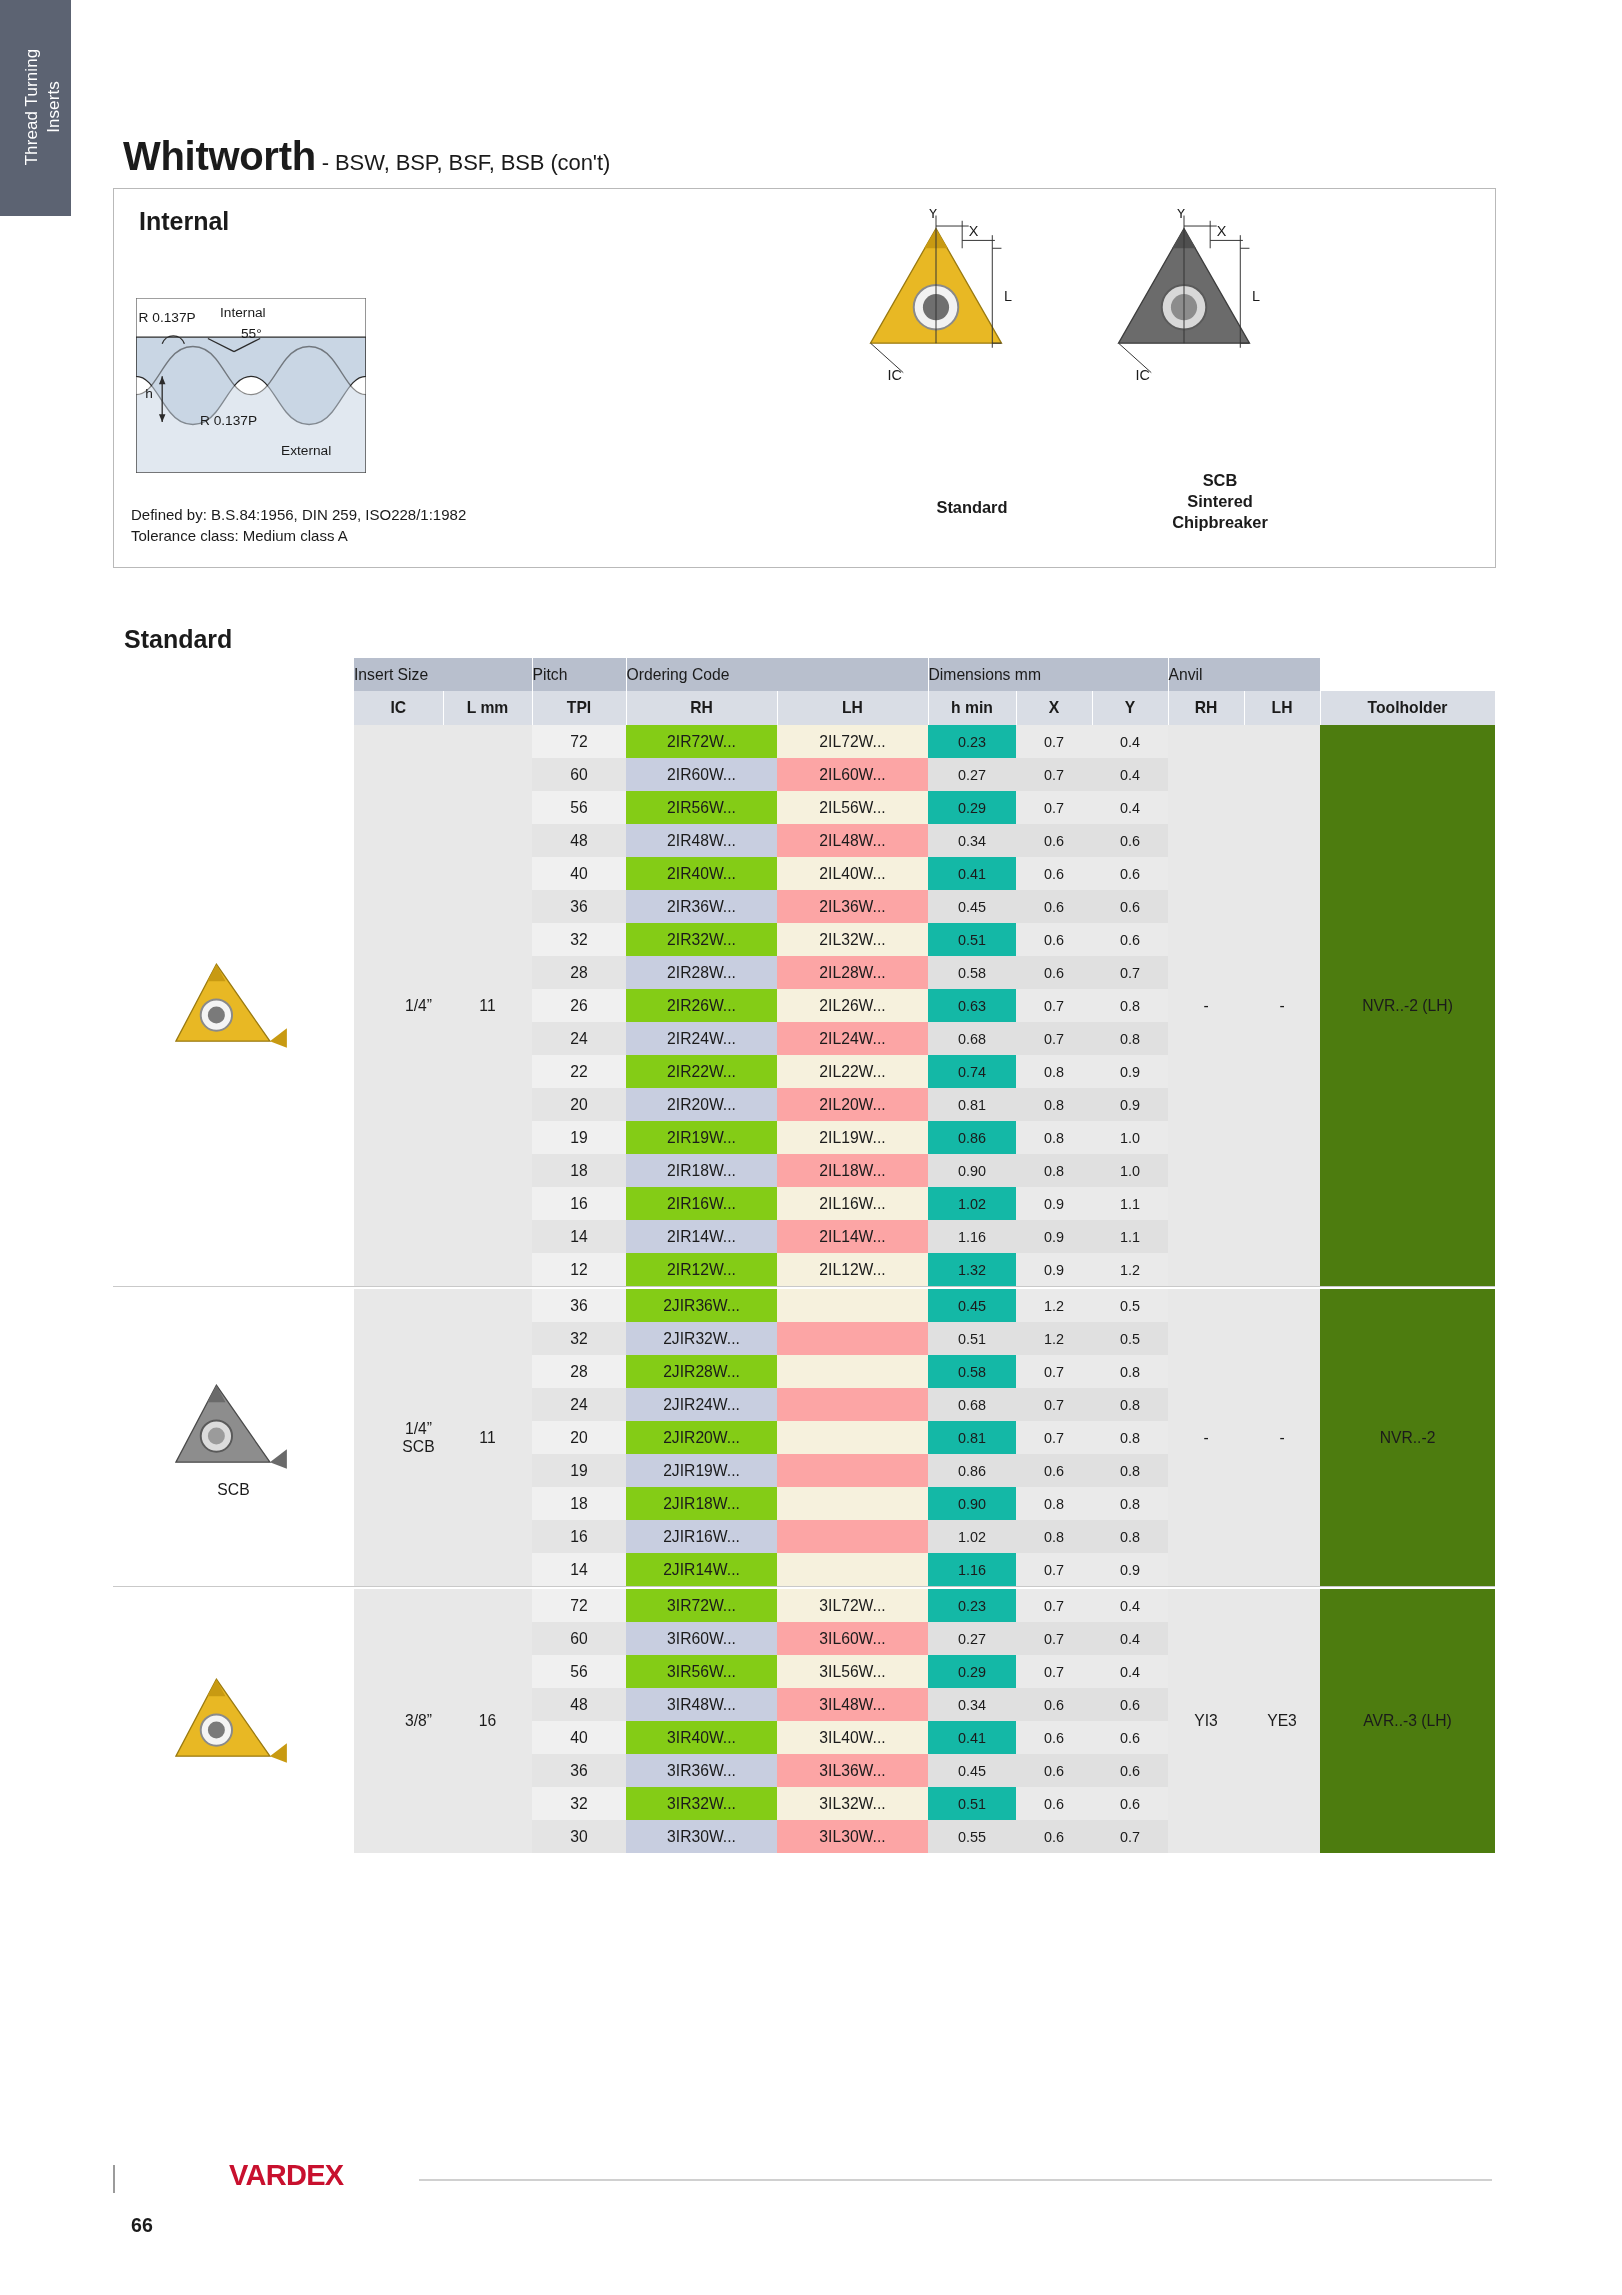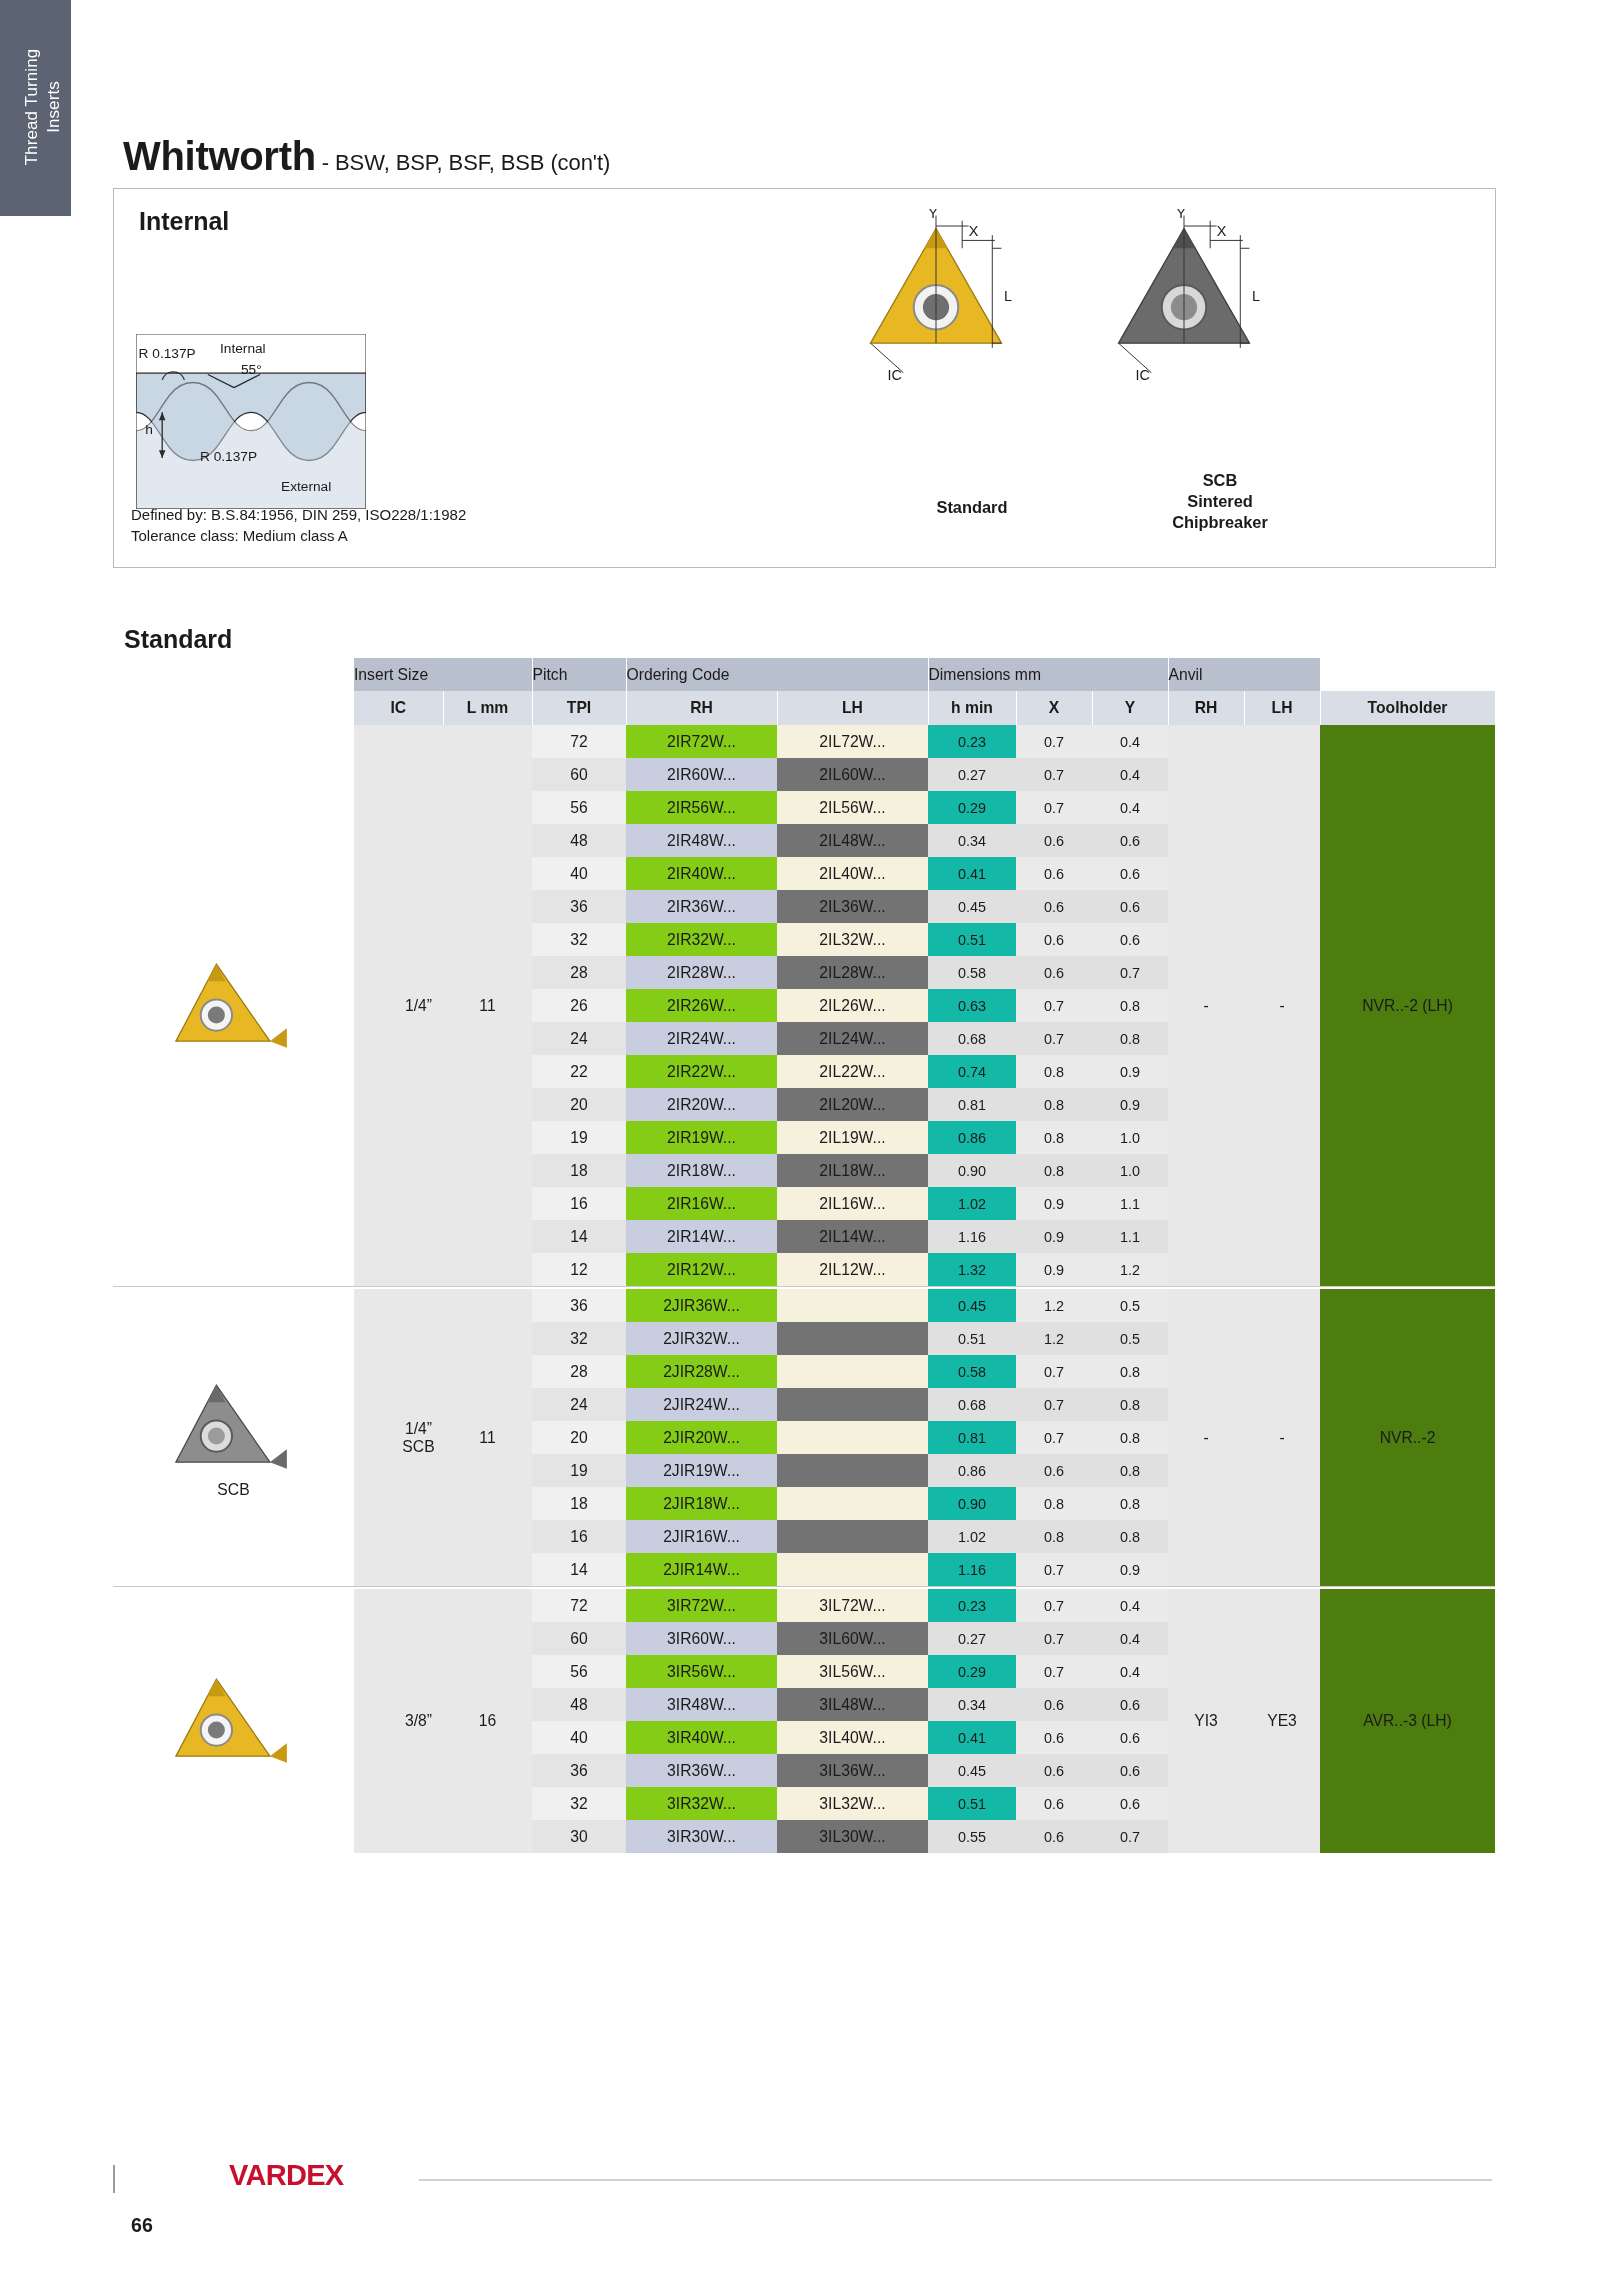--- a/index.html
+++ b/index.html
@@ -36,21 +36,21 @@
   .internal-box{
     position:absolute;left:113px;top:188px;width:1381px;height:378px;
     border:1.3px solid #b9b9b9;background:#ffffff;
   }
   .internal-heading{
     position:absolute;left:25px;top:18.3px;font-size:25px;font-weight:bold;
   }
 
   
   .profile{
-    position:absolute;left:136px;top:298px;width:272px;height:175px;margin-top:36px;
+    position:absolute;left:136px;top:298px;width:272px;height:175px;
   }
   .profile svg{display:block;}
   .prof-label{position:absolute;font-size:13.7px;}
 
   .defined{
     position:absolute;left:131px;top:504px;font-size:15px;line-height:21px;
   }
 
   
   .ins-std{position:absolute;left:864px;top:209px;}
@@ -87,21 +87,21 @@
   .c-rh{background:#84cc16;}
   .c-lh{background:#f6f1dd;}
   .c-h{background:#14b8a6;}
   .c-x{background:#eaeaea;}
   .c-y{background:#eaeaea;}
   .c-anvil{background:#e8e8e8;}
   .c-tool{background:#4d7c0f;}
 
   tr.alt .c-tpi{background:#e4e4e4;}
   tr.alt .c-rh{background:#c8cee0;}
-  tr.alt .c-lh{background:#737373;}
+  tr.alt .c-lh{background:#fca5a5;}
   tr.alt .c-h,tr.alt .c-x,tr.alt .c-y{background:#e0e0e0;}
 
   .grp-sep td{height:2px;padding:0;background:#ffffff;border-top:1.3px solid #c9c9c9;}
 
   .insert-cell{position:relative;}
   .insert-cap{font-size:15.7px;margin-top:3.9px;}
   .pg-num{position:absolute;left:113px;top:2166px;font-size:19.6px;font-weight:bold;margin-top:48px;}
   .pg-bar{position:absolute;left:113px;top:2165px;width:2px;height:27.5px;background:#9b9b9b;}
   .brand{position:absolute;left:229px;top:2159px;font-size:29px;font-weight:bold;color:#c8102e;letter-spacing:-0.7px;}
   .brand-rule{position:absolute;left:419px;top:2179px;width:1073px;height:2px;background:#d0d0d0;}

